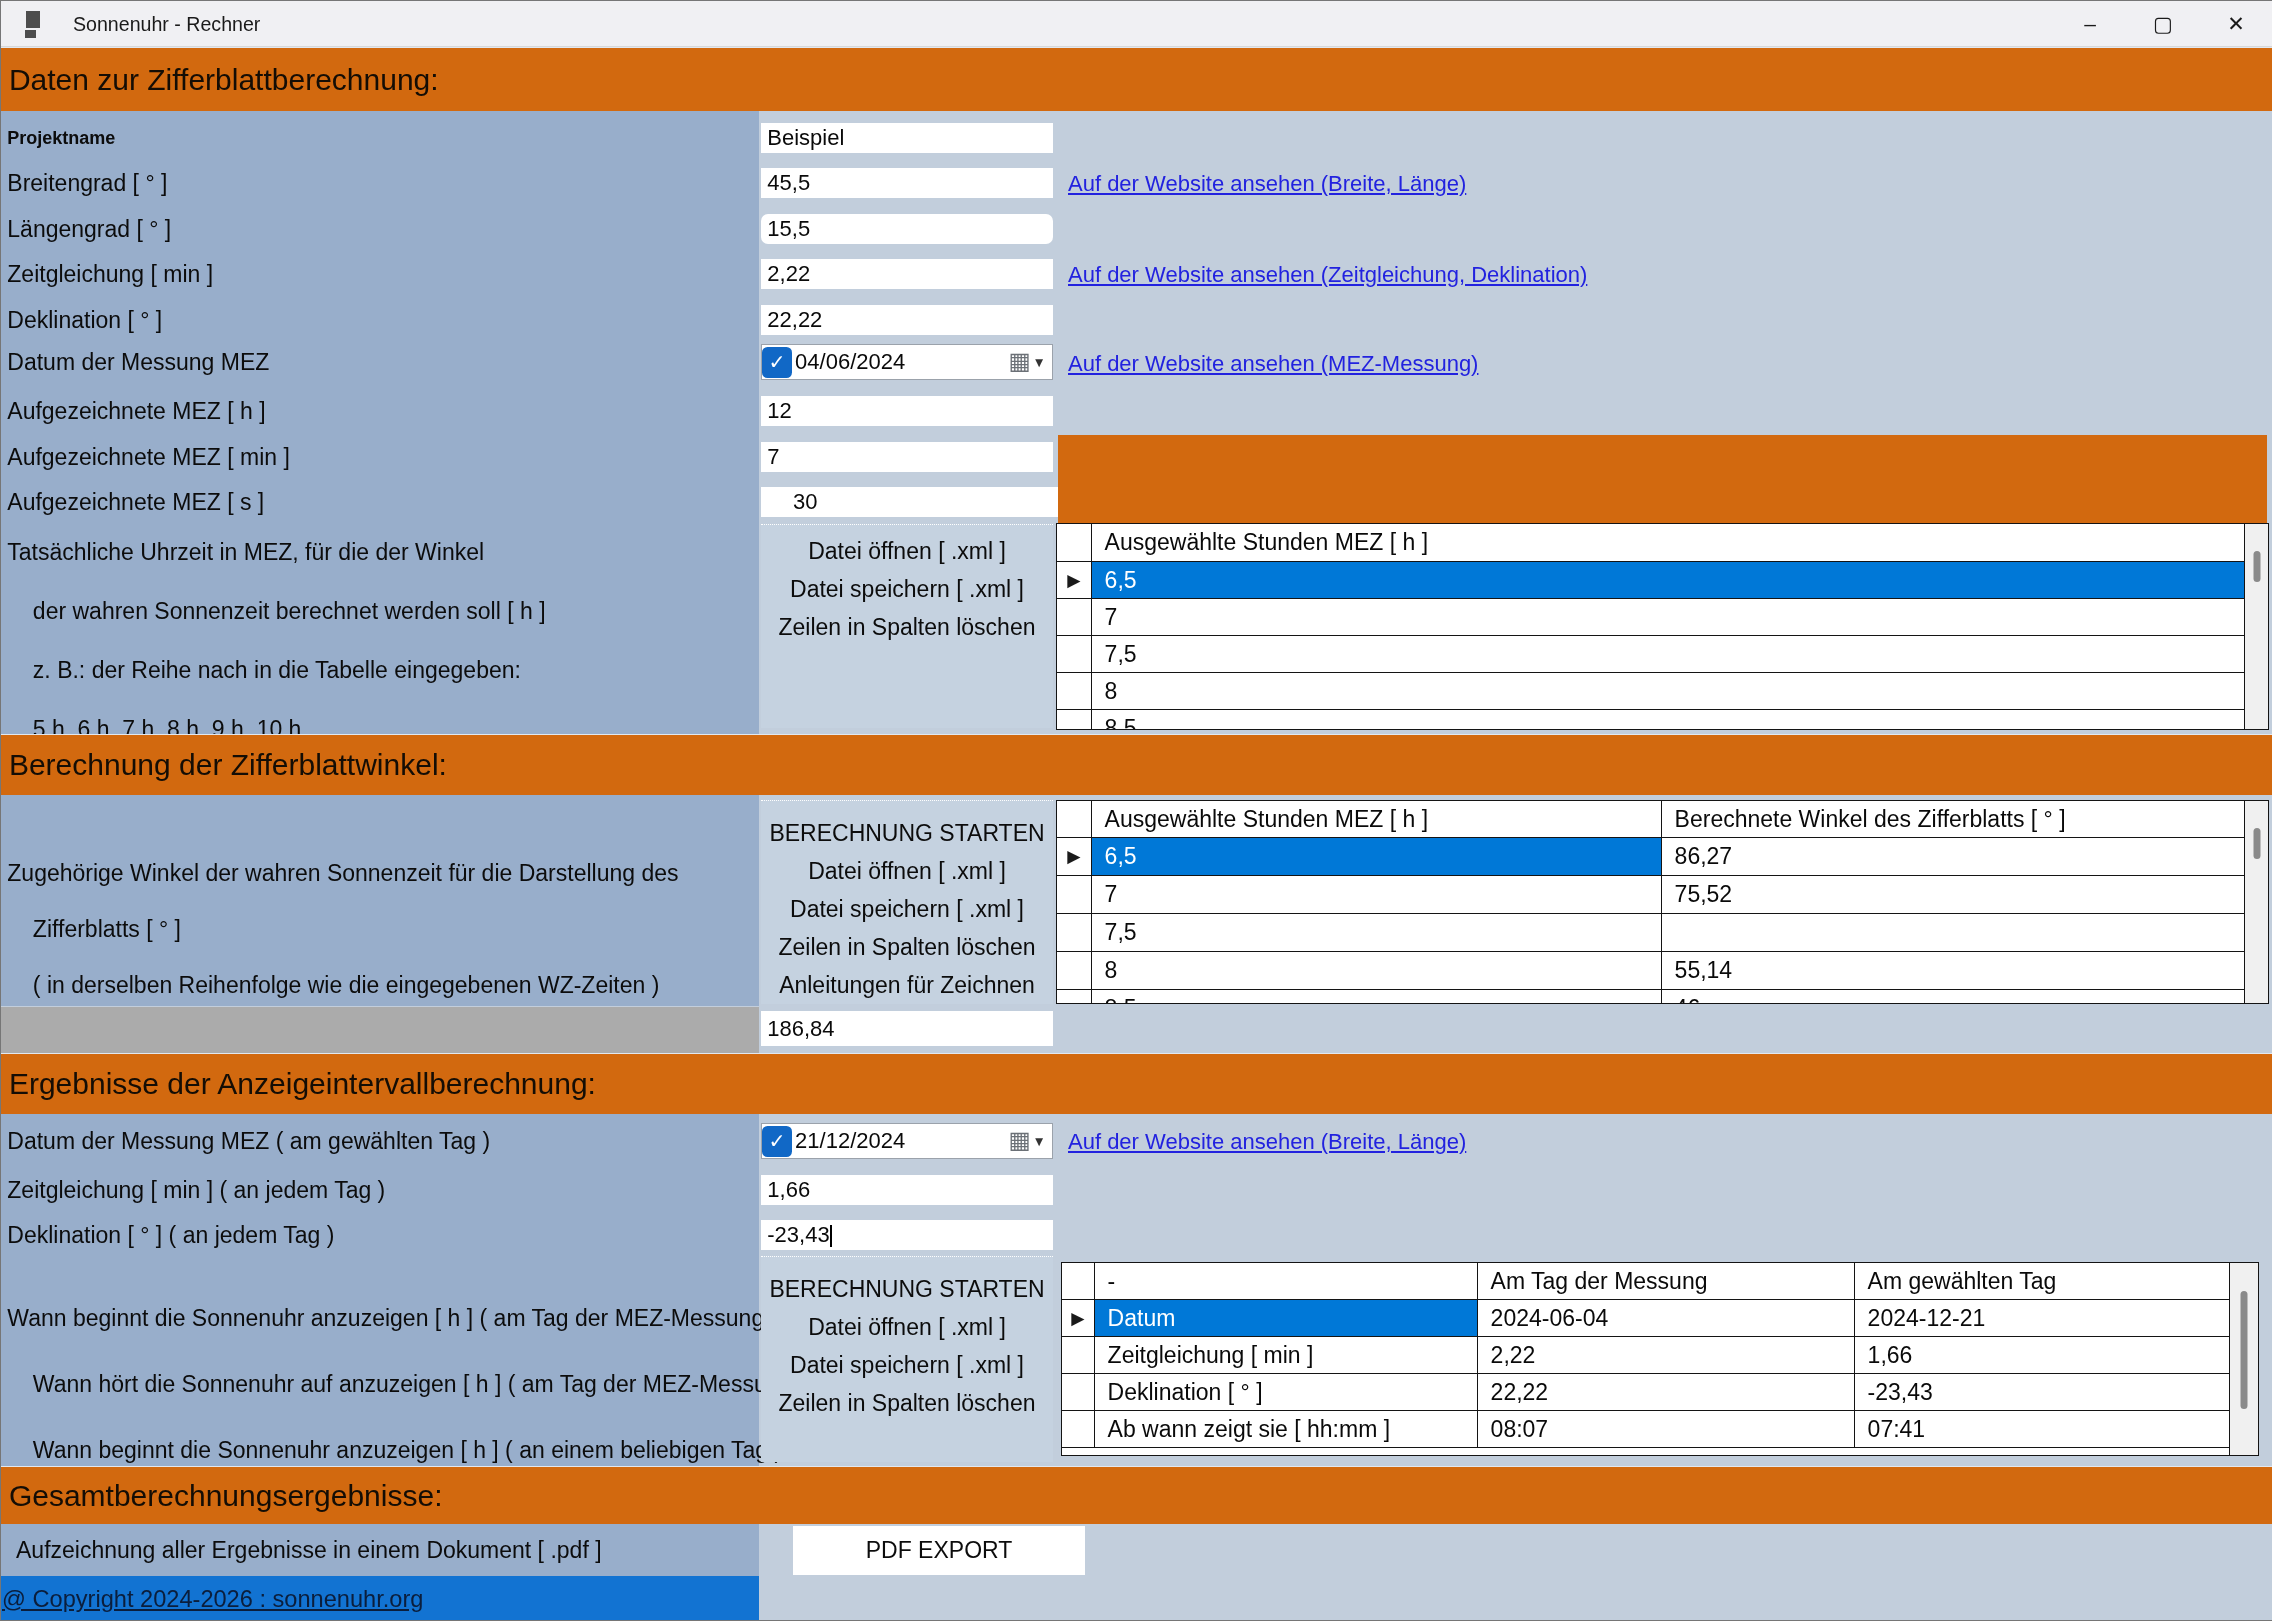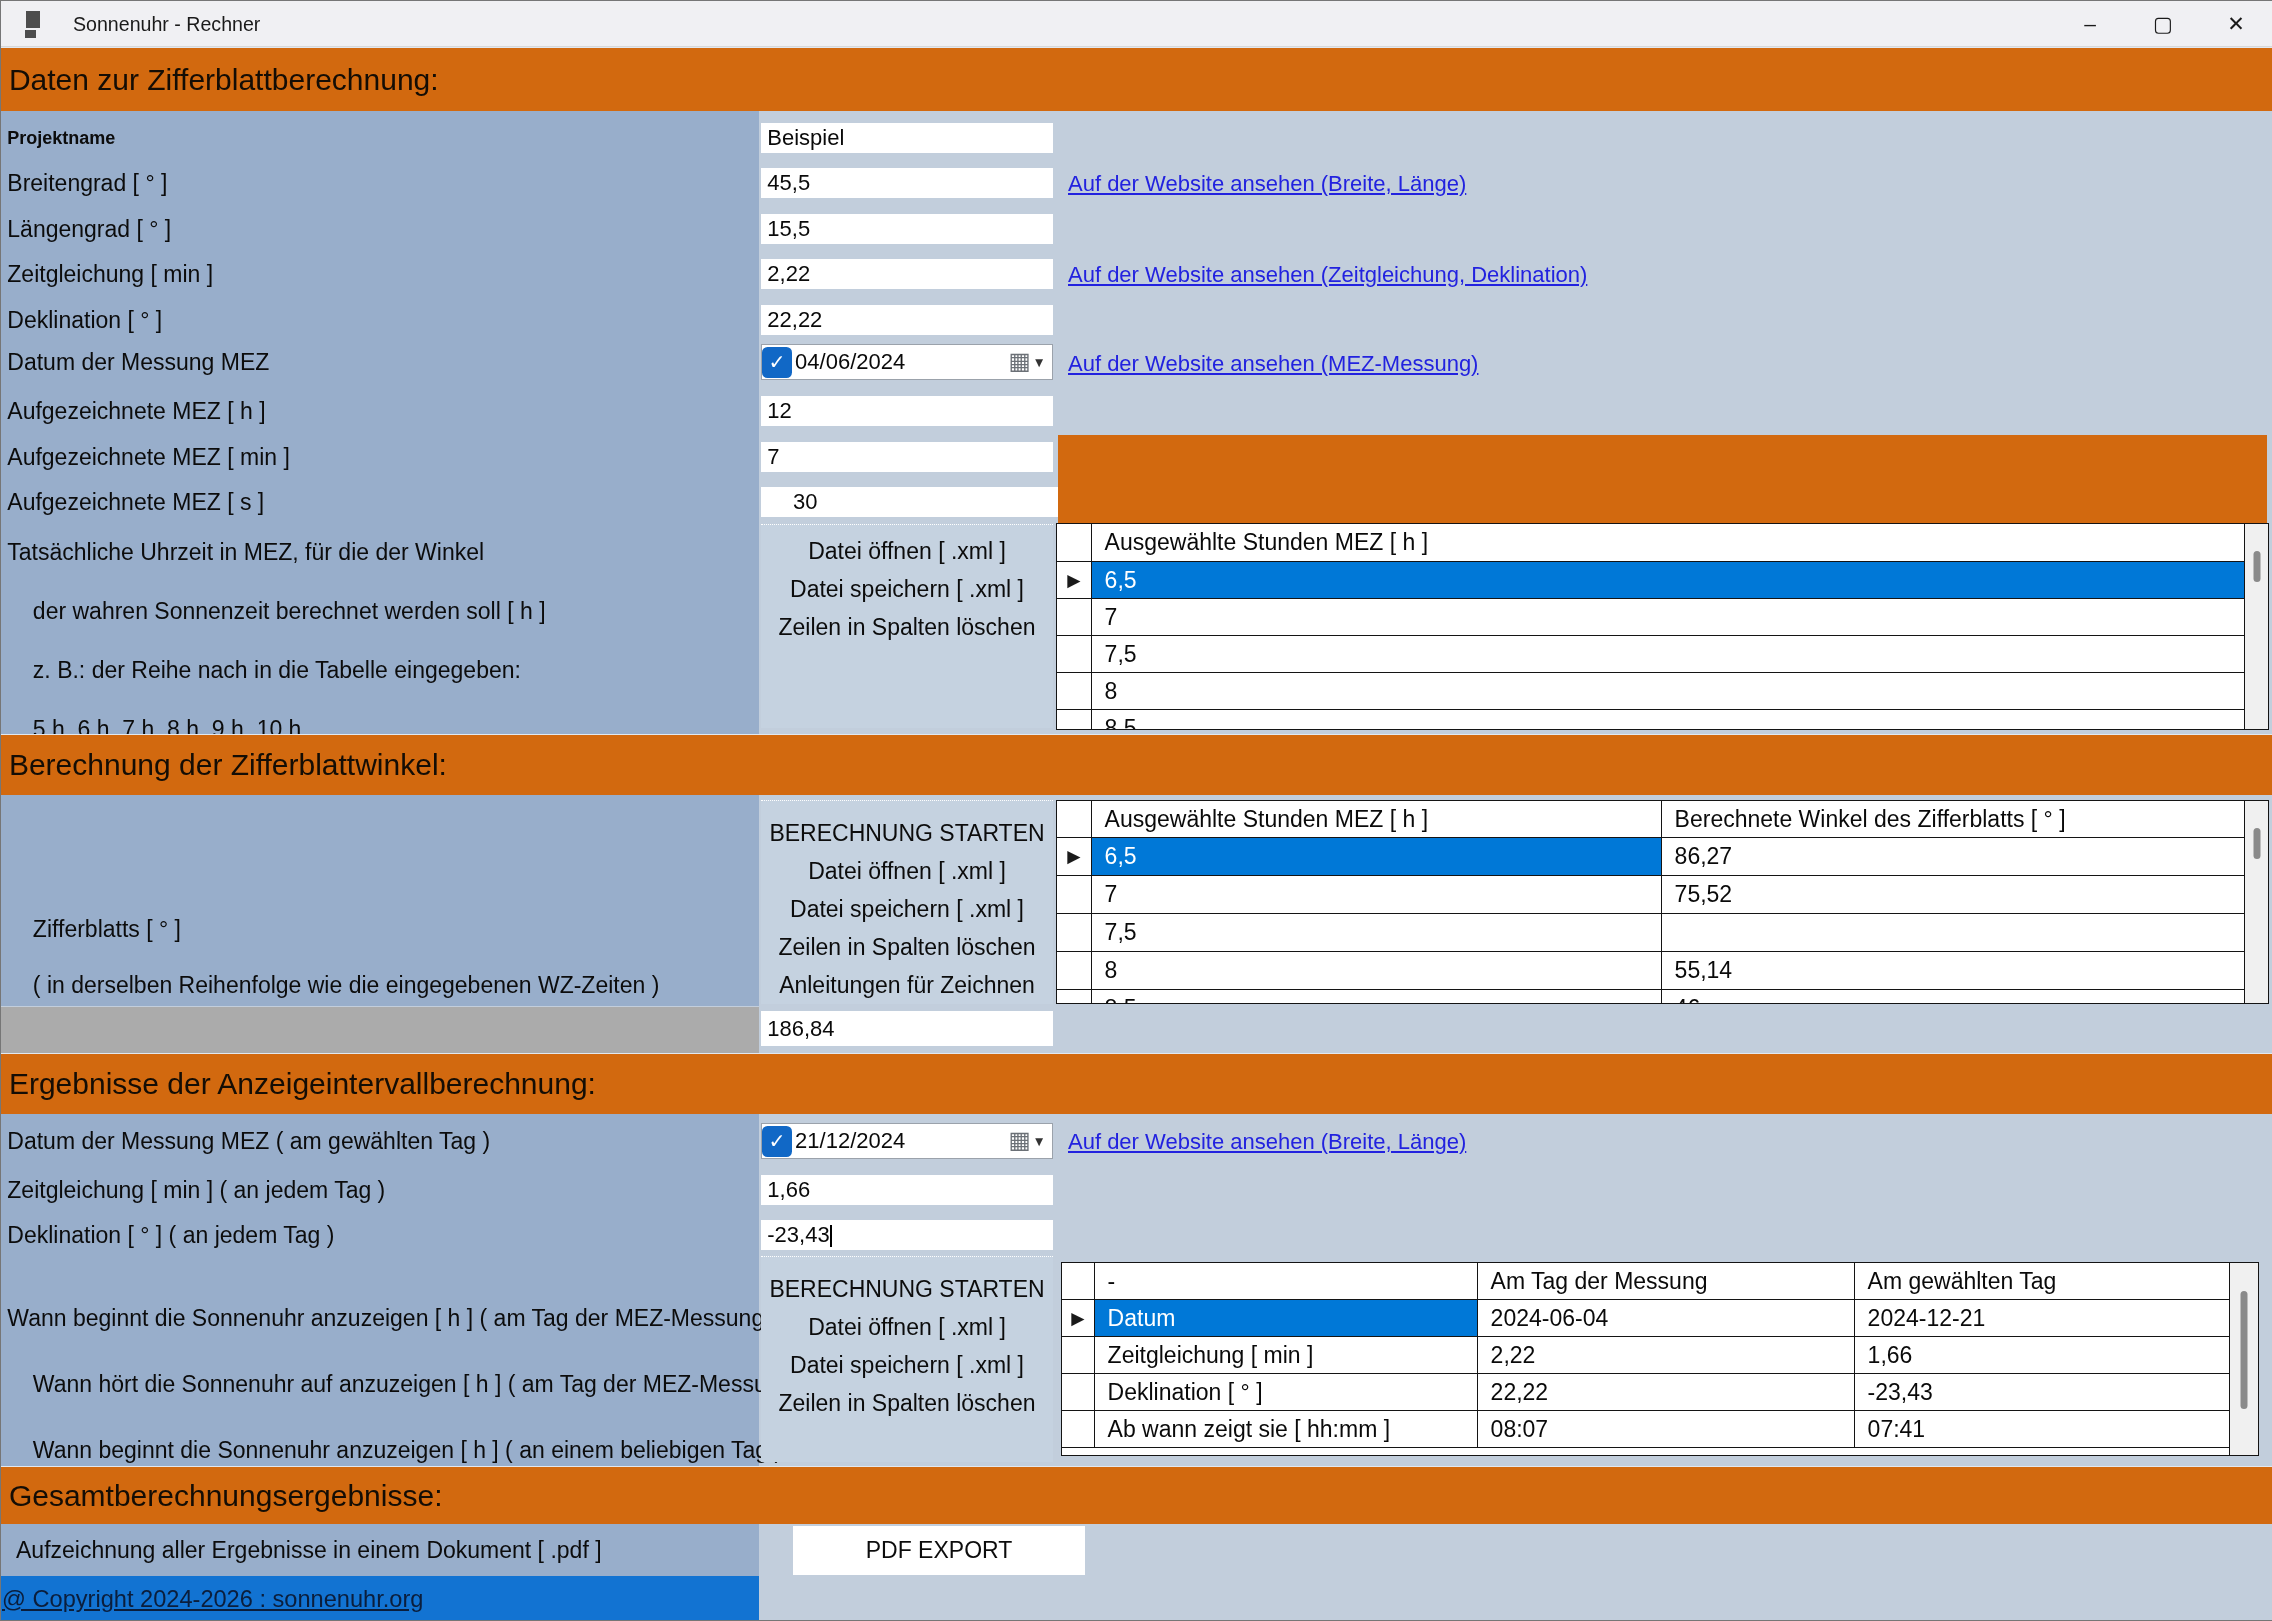--- a/index.html
+++ b/index.html
@@ -82,21 +82,21 @@
   <div class="abs lbl" style="left:6.3px;top:213px;">Längengrad [ ° ]</div>
   <div class="abs lbl" style="left:6.3px;top:258px;">Zeitgleichung [ min ]</div>
   <div class="abs lbl" style="left:6.3px;top:304px;">Deklination [ ° ]</div>
   <div class="abs lbl" style="left:6.3px;top:346px;">Datum der Messung MEZ</div>
   <div class="abs lbl" style="left:6.3px;top:395px;">Aufgezeichnete MEZ [ h ]</div>
   <div class="abs lbl" style="left:6.3px;top:441px;">Aufgezeichnete MEZ [ min ]</div>
   <div class="abs lbl" style="left:6.3px;top:486px;">Aufgezeichnete MEZ [ s ]</div>
 
   <div class="abs inp" style="left:760px;top:122px;width:292px;height:30px;">Beispiel</div>
   <div class="abs inp" style="left:760px;top:167px;width:292px;height:30px;">45,5</div>
-  <div class="abs inp" style="left:760px;top:213px;width:292px;height:30px;">15,5</div>
+  <div class="abs inp" style="left:760px;top:213px;width:292px;height:30px;border-radius:7px;">15,5</div>
   <div class="abs inp" style="left:760px;top:258px;width:292px;height:30px;">2,22</div>
   <div class="abs inp" style="left:760px;top:304px;width:292px;height:30px;">22,22</div>
 
   <div class="abs datefield" style="left:760px;top:343px;width:292px;height:36px;">
     <span class="chk">✓</span>
     <span class="dateval">04/06/2024</span>
     <span class="calicon">▦</span>
     <span class="caldrop">▼</span>
   </div>
 
@@ -160,21 +160,21 @@
     <div class="sbar" style="width:23.6px;">
       <div class="sthumb" style="top:27px;height:31px;"></div>
     </div>
   </div>
 
   <div class="abs oheader" style="top:733px;height:61px;">Berechnung der Zifferblattwinkel:</div>
 
   <div class="abs pdark" style="left:0;top:794px;width:758px;height:211px;"></div>
   <div class="abs plight" style="left:758px;top:794px;width:1515px;height:211px;"></div>
 
-  <div class="abs note" style="left:6.3px;top:858px;line-height:28px;"><br>
+  <div class="abs note" style="left:6.3px;top:858px;line-height:28px;"><span>Zugehörige Winkel der wahren Sonnenzeit für die Darstellung des</span><br>
     <span>Zifferblatts [ ° ]</span><br>
     <span>( in derselben Reihenfolge wie die eingegebenen WZ-Zeiten )</span>
   </div>
 
   <div class="abs btnpanel" style="left:760px;top:799px;width:292px;height:204px;padding-top:19px;gap:11px;">
     <div class="flatbtn">BERECHNUNG STARTEN</div>
     <div class="flatbtn">Datei öffnen [ .xml ]</div>
     <div class="flatbtn">Datei speichern [ .xml ]</div>
     <div class="flatbtn">Zeilen in Spalten löschen</div>
     <div class="flatbtn">Anleitungen für Zeichnen</div>

